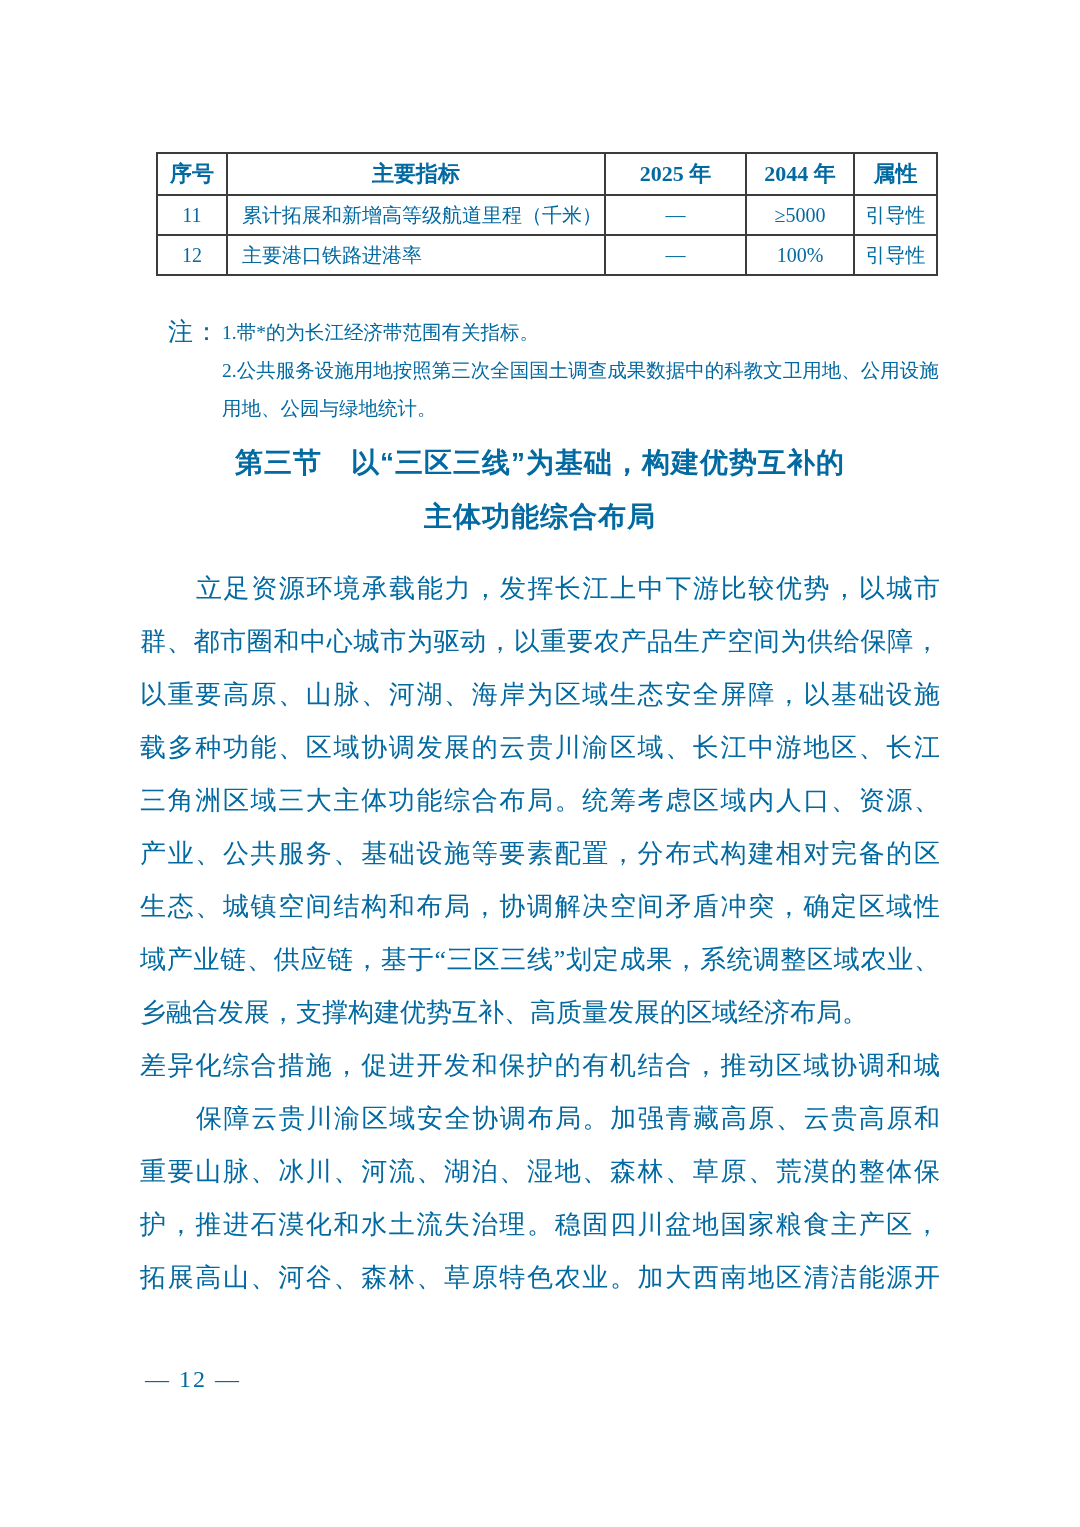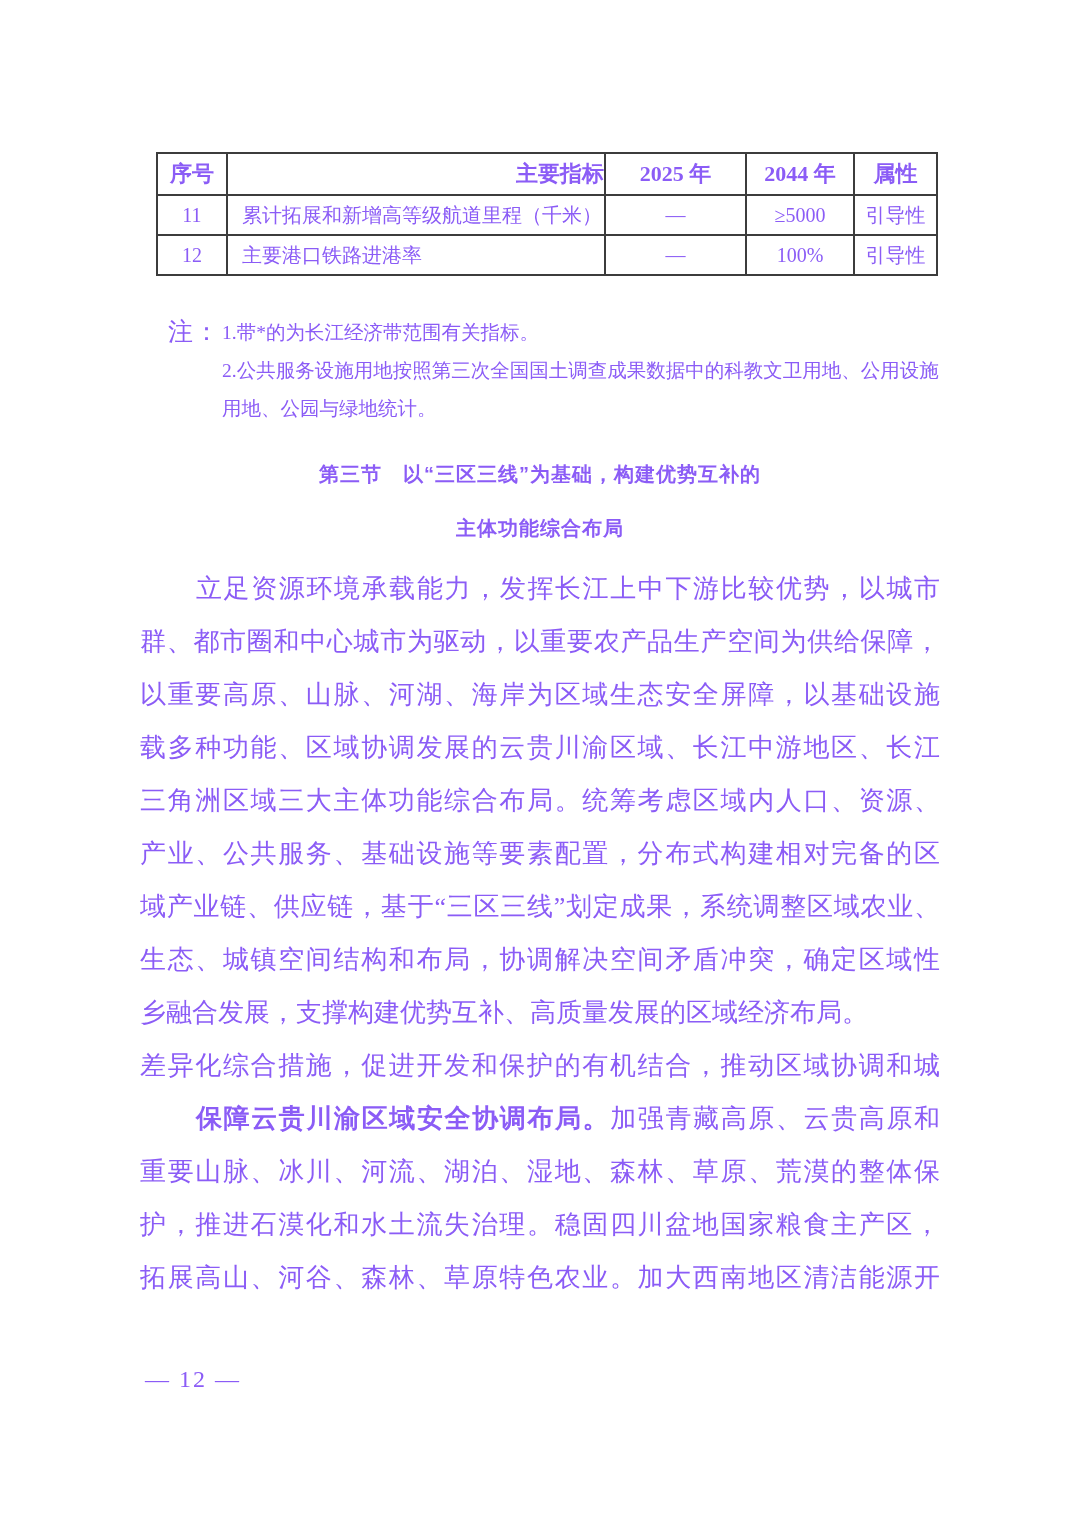--- a/index.html
+++ b/index.html
@@ -1,20 +1,20 @@
 <!DOCTYPE html>
 <html><head>
 <meta charset="utf-8">
 <style>
   html,body { margin:0; padding:0; background:#ffffff; }
   .page {
     position:relative;
     width:1080px; height:1527px;
     background:#ffffff;
-    color:#8b5cf6;
+    color:#0369a1;
     font-family:"Liberation Serif","DejaVu Serif",serif;
     overflow:hidden;
   }
 
   
   .ind-table {
     position:absolute; left:156px; top:152px;
     width:770px;
     border-collapse:collapse;
     table-layout:fixed;
@@ -23,21 +23,21 @@
     border:2px solid #3c3c3c;
     text-align:center;
     vertical-align:middle;
     padding:0;
     overflow:hidden;
     white-space:nowrap;
   }
   .ind-table th { height:40px; font-size:22px; font-weight:700; }
   .ind-table td { height:38px; font-size:20px; font-weight:400; }
   .ind-table .c1 { width:68px; }
-  .ind-table .c2 { width:376px;text-align:right; }
+  .ind-table .c2 { width:376px; }
   .ind-table .c3 { width:139px; }
   .ind-table .c4 { width:106px; }
   .ind-table .c5 { width:81px; }
   .ind-table td.c2 { text-align:left; padding-left:14px; }
 
   
   .notes {
     position:absolute; left:168px; top:314px; width:780px;
     display:flex; align-items:flex-start;
   }
@@ -47,41 +47,41 @@
     letter-spacing:1px;
   }
   .notes-list { flex:1 1 auto; margin-left:2px; }
   .note-line {
     font-size:19.5px; line-height:38px;
     white-space:nowrap;
   }
 
   
   .heading {
-    position:absolute; left:140px; top:447px; width:800px;
+    position:absolute; left:140px; top:436px; width:800px;
     text-align:center;
     font-family:"Liberation Sans","DejaVu Sans",sans-serif;
     font-weight:700;
-    font-size:20px;
+    font-size:28px;
     letter-spacing:1px;
   }
   .heading div { line-height:54px; }
 
   
   .bodytext { position:absolute; left:140px; top:562px; width:800px; }
   .para { margin:0; }
   .line {
     font-size:26px;
     line-height:53px; height:53px;
     white-space:nowrap;
     overflow:visible;
   }
   .line.just { text-align:justify; text-align-last:justify; white-space:normal; }
   .line.indent { text-indent:56px; }
-  .lead { font-weight:700; }
+  .lead { font-weight:400; }
 
   
   .footer {
     position:absolute; left:145px; top:1366px;
     font-size:24px; letter-spacing:2px;
   }
 </style>
 </head>
 <body>
 
@@ -134,22 +134,22 @@
   </div>
 
   <div class="bodytext">
       <div class="para">
         <div class="line just indent">立足资源环境承载能力，发挥长江上中下游比较优势，以城市</div>
         <div class="line just">群、都市圈和中心城市为驱动，以重要农产品生产空间为供给保障，</div>
         <div class="line just">以重要高原、山脉、河湖、海岸为区域生态安全屏障，以基础设施</div>
         <div class="line just">载多种功能、区域协调发展的云贵川渝区域、长江中游地区、长江</div>
         <div class="line just">三角洲区域三大主体功能综合布局。统筹考虑区域内人口、资源、</div>
         <div class="line just">产业、公共服务、基础设施等要素配置，分布式构建相对完备的区</div>
+        <div class="line just">生态、城镇空间结构和布局，协调解决空间矛盾冲突，确定区域性</div>
         <div class="line just">域产业链、供应链，基于“三区三线”划定成果，系统调整区域农业、</div>
-        <div class="line just">生态、城镇空间结构和布局，协调解决空间矛盾冲突，确定区域性</div>
         <div class="line">乡融合发展，支撑构建优势互补、高质量发展的区域经济布局。</div>
         <div class="line just">差异化综合措施，促进开发和保护的有机结合，推动区域协调和城</div>
       </div>
       <div class="para">
         <div class="line just indent"><span class="lead">保障云贵川渝区域安全协调布局。</span>加强青藏高原、云贵高原和</div>
         <div class="line just">重要山脉、冰川、河流、湖泊、湿地、森林、草原、荒漠的整体保</div>
         <div class="line just">护，推进石漠化和水土流失治理。稳固四川盆地国家粮食主产区，</div>
         <div class="line just">拓展高山、河谷、森林、草原特色农业。加大西南地区清洁能源开</div>
       </div>
     </div>

